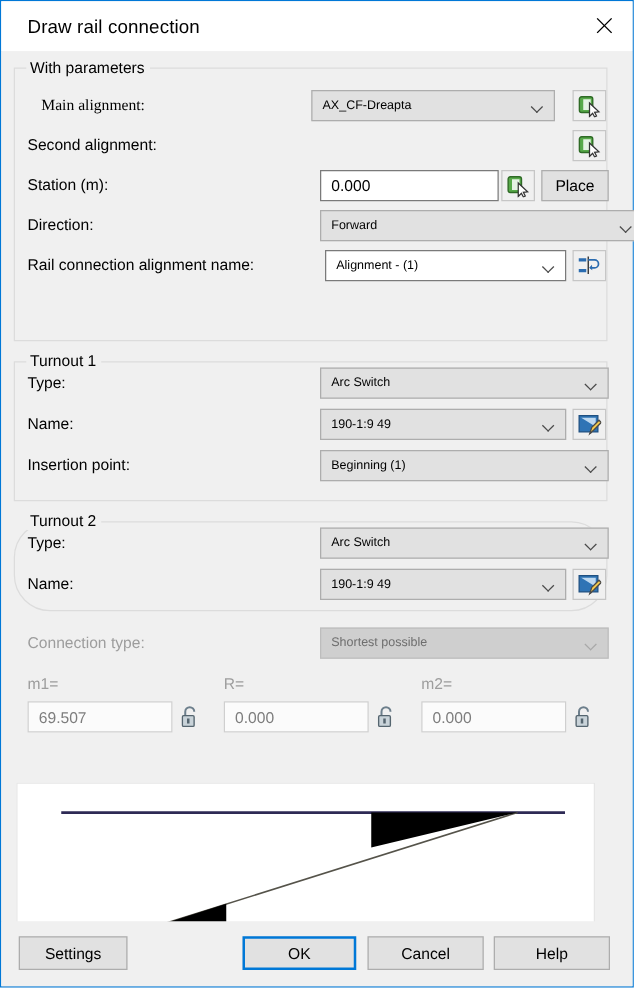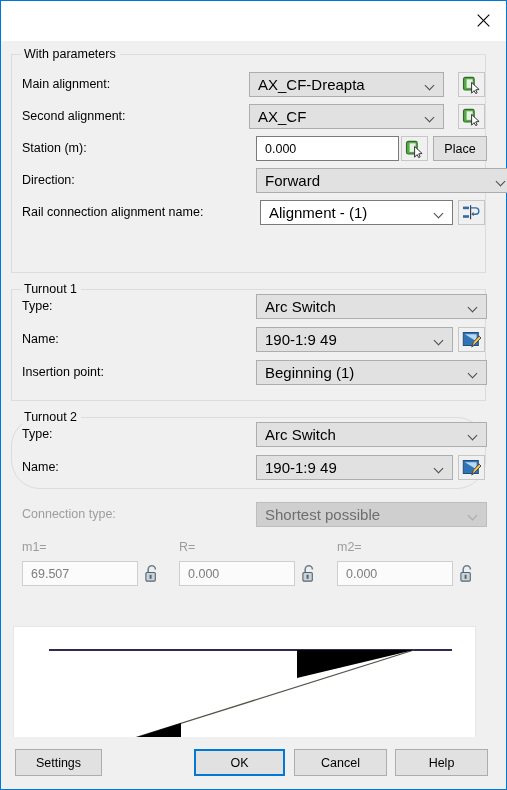--- a/index.html
+++ b/index.html
@@ -100,21 +100,21 @@
   }
   .combo.white { background: #ffffff; border: 1px solid #7a7a7a; }
   .combo.disabled {
     background: #cfcfcf;
     border: 1px solid #bdbdbd;
     cursor: default;
   }
   .combo .val {
     flex: 1;
     padding-left: 8px;
-    font-size: 15px;
+    font-size: 10px;
     color: #000;
     overflow: hidden;
     white-space: nowrap;
   }
   .combo.disabled .val { color: #6e6e6e; }
   .combo .arrow {
     width: 26px;
     display: flex;
     align-items: center;
     justify-content: center;
@@ -224,56 +224,51 @@
     border: 2px solid #0078d7;
     background: #e1e1e1;
   }
 </style>
 </head>
 <body>
 
 <div class="dialog">
 
   <div class="titlebar">
+    <div class="title-text">Draw rail connection</div>
     <div class="close-btn">
       <svg width="13" height="13" viewBox="0 0 13 13" aria-hidden="true">
         <line x1="0.7" y1="0.7" x2="12.3" y2="12.3" stroke="#000" stroke-width="1.1"></line>
         <line x1="12.3" y1="0.7" x2="0.7" y2="12.3" stroke="#000" stroke-width="1.1"></line>
       </svg>
     </div>
   </div>
 
   <div class="body-area">
 
     <div class="group" style="left:10px; top:13px; width:475px; height:219px;padding-left:39px;">
       <div class="group-title">With parameters</div>
     </div>
 
-    <div class="row-label" style="left:21px; top:36px;">Main alignment:</div>
+    <div class="row-label" style="left:32px; top:36px;font-family:Liberation Serif, serif;">Main alignment:</div>
     <div class="combo" style="left:248px; top:31px; width:195px;">
       <div class="val">AX_CF-Dreapta</div>
       <div class="arrow">
           <span class="chev"></span>
         </div>
     </div>
     <div class="iconbtn" style="left:457px; top:31px;">
       <svg width="19" height="18" viewBox="0 0 19 18">
         <path d="M1.5 3.2 a1.8 1.8 0 0 1 1.8-1.8 H10.4 a1.8 1.8 0 0 1 1.8 1.8 V12.2 a1.8 1.8 0 0 1-1.8 1.8 H3.3 a1.8 1.8 0 0 1-1.8-1.8 Z" fill="#58a94a" stroke="#2f6b26" stroke-width="1.1"></path>
         <path d="M4.6 3.3 h6 v8.6 h-6 z" fill="#ffffff" opacity="0.85"></path>
         <path d="M9.6 6.4 L9.6 17.2 L12.1 14.6 L13.7 17.6 L15.2 16.8 L13.7 13.9 L17.1 13.5 Z" fill="#ffffff" stroke="#333" stroke-width="1"></path>
       </svg>
     </div>
 
     <div class="row-label" style="left:21px; top:68px;">Second alignment:</div>
-    <div class="combo" style="left:248px; top:63px; width:195px;">
-      <div class="val">AX_CF</div>
-      <div class="arrow">
-          <span class="chev"></span>
-        </div>
-    </div>
     <div class="iconbtn" style="left:457px; top:63px;">
       <svg width="19" height="18" viewBox="0 0 19 18">
         <path d="M1.5 3.2 a1.8 1.8 0 0 1 1.8-1.8 H10.4 a1.8 1.8 0 0 1 1.8 1.8 V12.2 a1.8 1.8 0 0 1-1.8 1.8 H3.3 a1.8 1.8 0 0 1-1.8-1.8 Z" fill="#58a94a" stroke="#2f6b26" stroke-width="1.1"></path>
         <path d="M4.6 3.3 h6 v8.6 h-6 z" fill="#ffffff" opacity="0.85"></path>
         <path d="M9.6 6.4 L9.6 17.2 L12.1 14.6 L13.7 17.6 L15.2 16.8 L13.7 13.9 L17.1 13.5 Z" fill="#ffffff" stroke="#333" stroke-width="1"></path>
       </svg>
     </div>
 
     <div class="row-label" style="left:21px; top:100px;">Station (m):</div>
     <div class="textinput" style="left:255px; top:95px; width:143px;">0.000</div>

